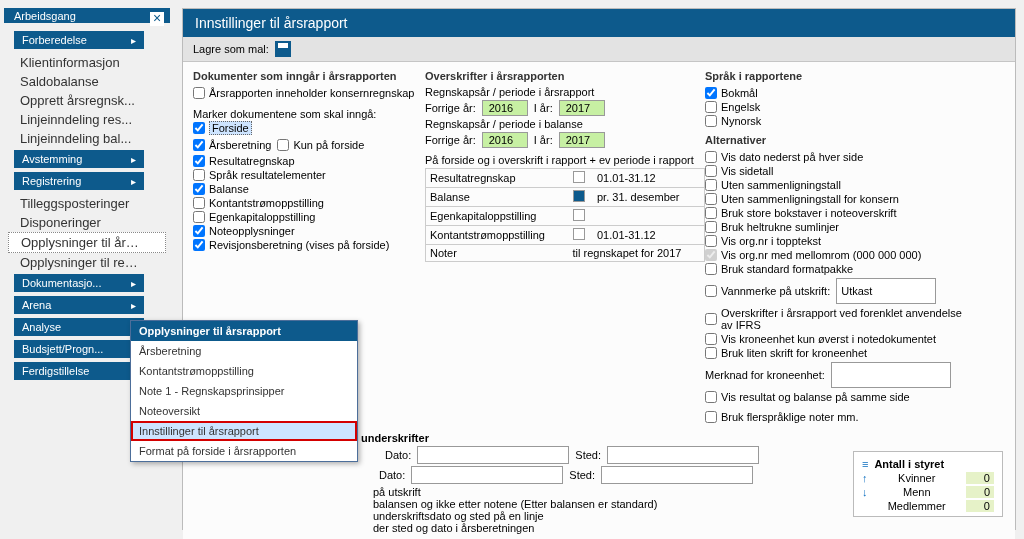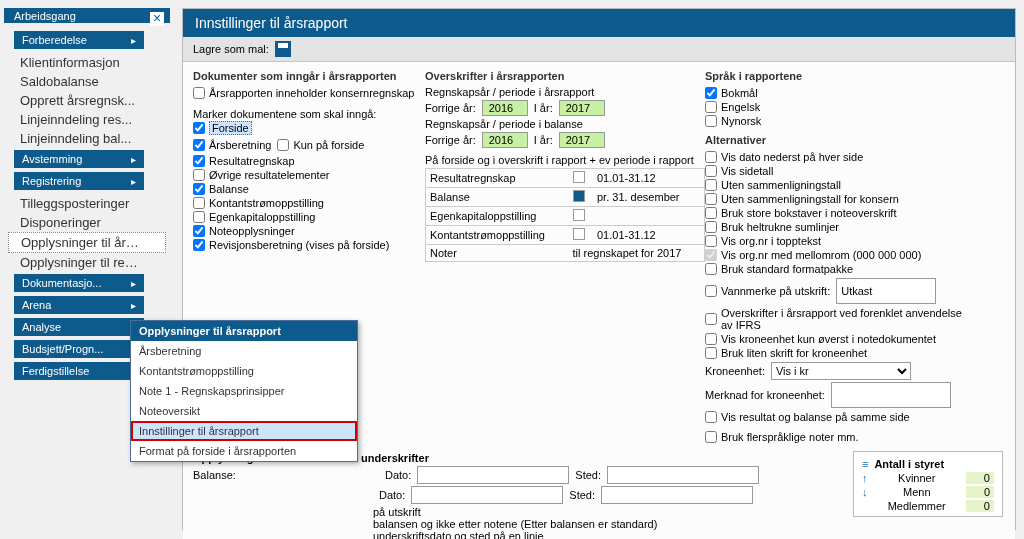--- a/index.html
+++ b/index.html
@@ -153,21 +153,21 @@
               <input type="checkbox" style="">
               <span>Kun på forside</span>
             </label>
         </div>
         <label class="chk">
             <input type="checkbox" checked="" style="">
             <span>Resultatregnskap</span>
           </label>
         <label class="chk">
             <input type="checkbox" style="">
-            <span>Øvrige resultatelementer</span>
+            <span>Språk resultatelementer</span>
           </label>
         <label class="chk">
             <input type="checkbox" checked="" style="">
             <span>Balanse</span>
           </label>
         <label class="chk">
             <input type="checkbox" style="">
             <span>Kontantstrømoppstilling</span>
           </label>
         <label class="chk">
@@ -295,24 +295,20 @@
             <span>Overskrifter i årsrapport ved forenklet anvendelse av IFRS</span>
           </label>
         <label class="chk">
             <input type="checkbox" style="">
             <span>Vis kroneenhet kun øverst i notedokumentet</span>
           </label>
         <label class="chk">
             <input type="checkbox" style="">
             <span>Bruk liten skrift for kroneenhet</span>
           </label>
-        <div class="inline">
-          <span>Kroneenhet:</span>
-          <select class="white-select" style="width:140px;"><option>Vis i kr</option></select>
-        </div>
         <div class="inline">
           <span>Merknad for kroneenhet:</span>
           <input class="smallfield" style="width: 120px;" value="">
         </div>
         <label class="chk">
             <input type="checkbox" style="">
             <span>Vis resultat og balanse på samme side</span>
           </label>
         <div style="height:6px"></div>
         <label class="chk">

